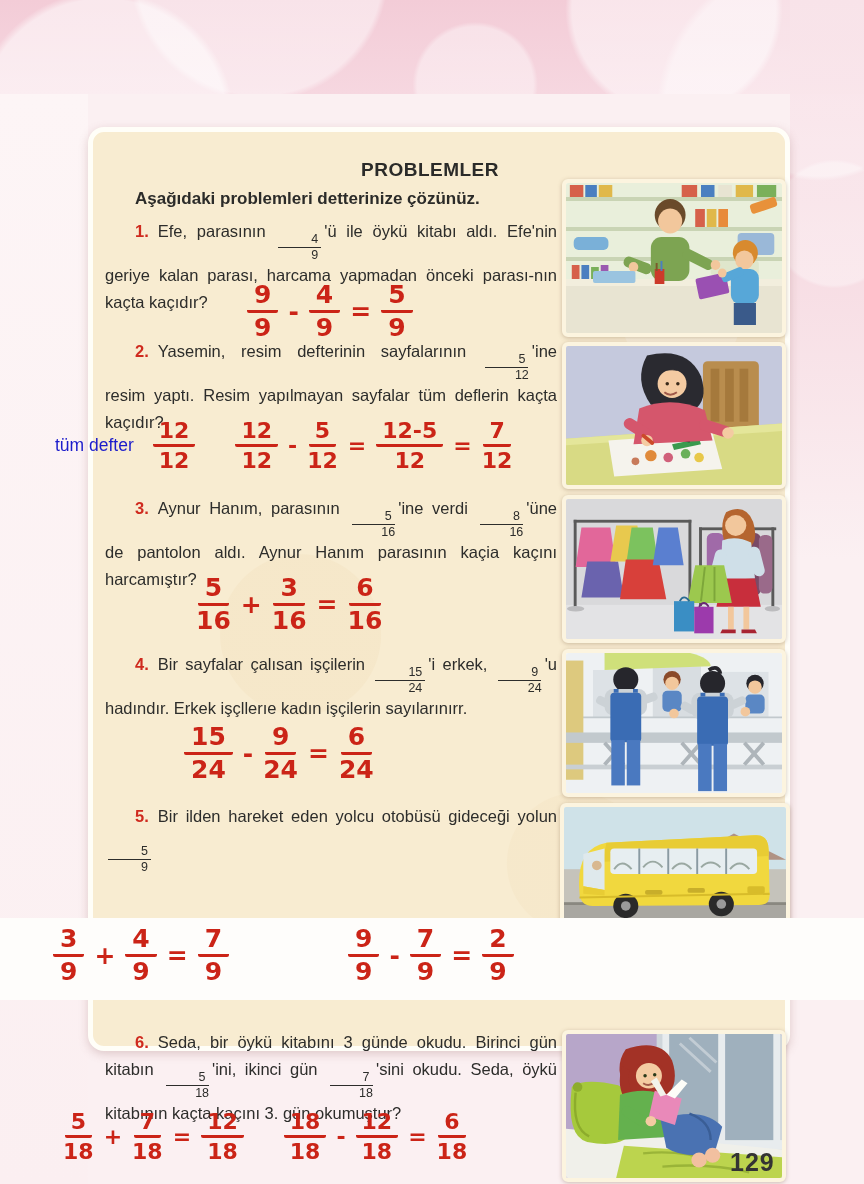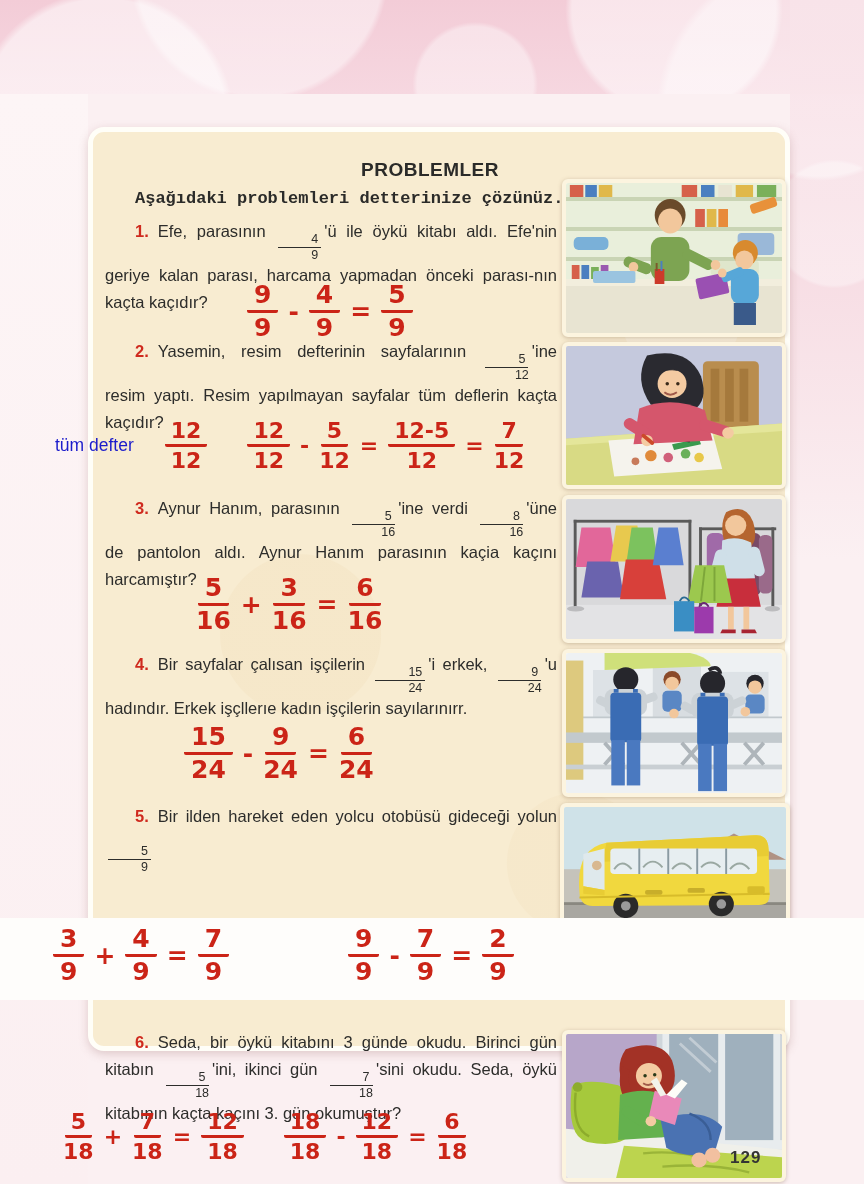--- a/index.html
+++ b/index.html
@@ -41,21 +41,21 @@
       #f8ecd1;
     box-shadow:0 3px 10px rgba(160,110,110,.30);
     margin-top:27px;
   }
   .title{
     position:absolute;top:27px;left:97px;width:480px;text-align:center;
     font-weight:bold;font-size:19px;color:#2b2b29;letter-spacing:.5px;
   }
   .subtitle{
     position:absolute;top:57px;left:42px;
-    font-weight:bold;font-size:17px;color:#2b2b29;font-family:Liberation Mono, monospace;
+    font-weight:bold;font-size:17px;color:#2b2b29;
   }
   .prob{
     position:absolute;left:12px;width:452px;
     font-size:16.5px;line-height:27px;text-align:justify;color:#2d2d2b;
   }
   .prob p{margin:0;text-indent:30px;}
   .pnum{color:#cf2a1e;font-weight:bold;margin-right:9px;}
   
   .prob .frac{
     display:inline-flex;flex-direction:column;align-items:center;
@@ -87,21 +87,21 @@
     box-shadow:0 1px 4px rgba(120,90,60,.35);
   }
   .illo svg{display:block;width:100%;height:100%;}
   
   .strip{
     position:absolute;left:0;top:918px;width:864px;height:82px;
     background:#fefdfb;
   }
   .pageno{
     position:absolute;left:730px;top:1148px;
-    font-size:17px;font-weight:bold;color:#343434;letter-spacing:1px;
+    font-size:25px;font-weight:bold;color:#343434;letter-spacing:1px;
   }
 </style>
 </head>
 <body>
 
 <div class="bg-band"></div>
 <div class="bg-right"></div>
 <div class="bg-left"></div>
 
 <div class="panel">
@@ -131,21 +131,21 @@
         <span class="fd">9</span>
       </span>
     </div>
 
   <div class="prob" style="top:206px;">
     <p><span class="pnum">2.</span><span class="txt">Yasemin, resim defterinin sayfalarının </span><span class="frac">
           <span class="fn">5</span>
           <span class="fd">12</span>
         </span><span class="txt">'ine resim yaptı. Resim yapılmayan sayfalar tüm deflerin kaçta kaçıdır?</span></p>
   </div>
-  <div class="eq small" style="left:-38px;top:287px;gap:12px;">
+  <div class="eq small" style="left:-38px;top:287px;">
     <span class="lbl">tüm defter</span>
     <span style="display:flex;align-items:center;">
         <span class="frac">
           <span class="fn">12</span>
           <span class="fd">12</span>
         </span>
         <span class="gap"></span>
         <span class="frac">
           <span class="fn">12</span>
           <span class="fd">12</span>

